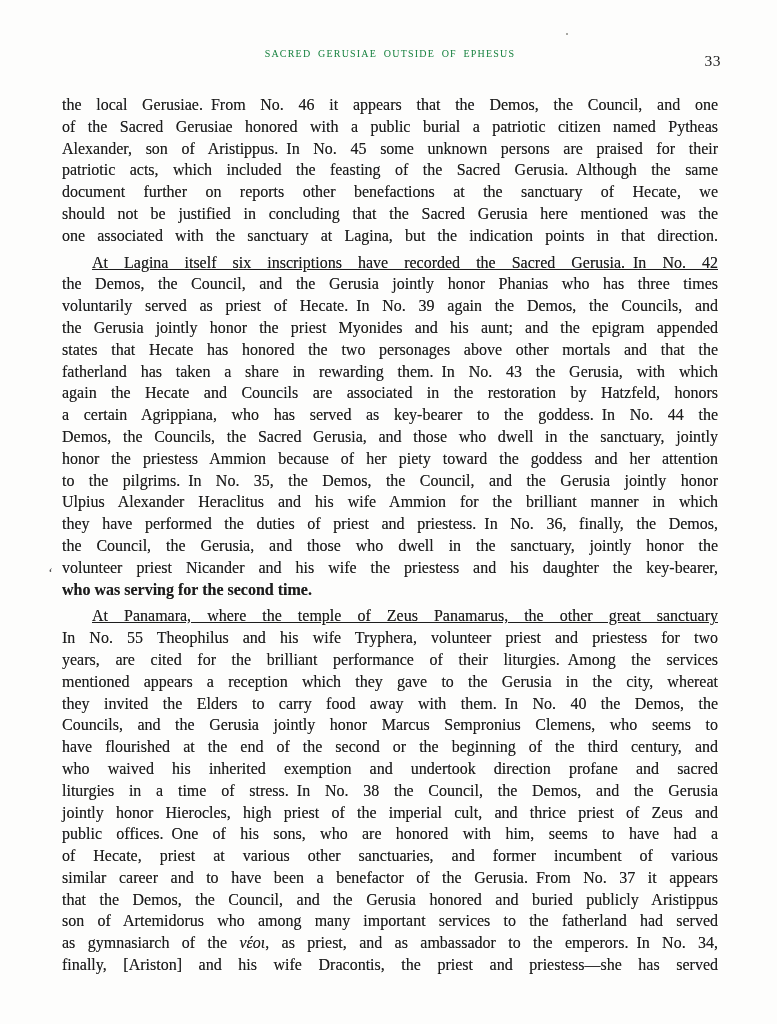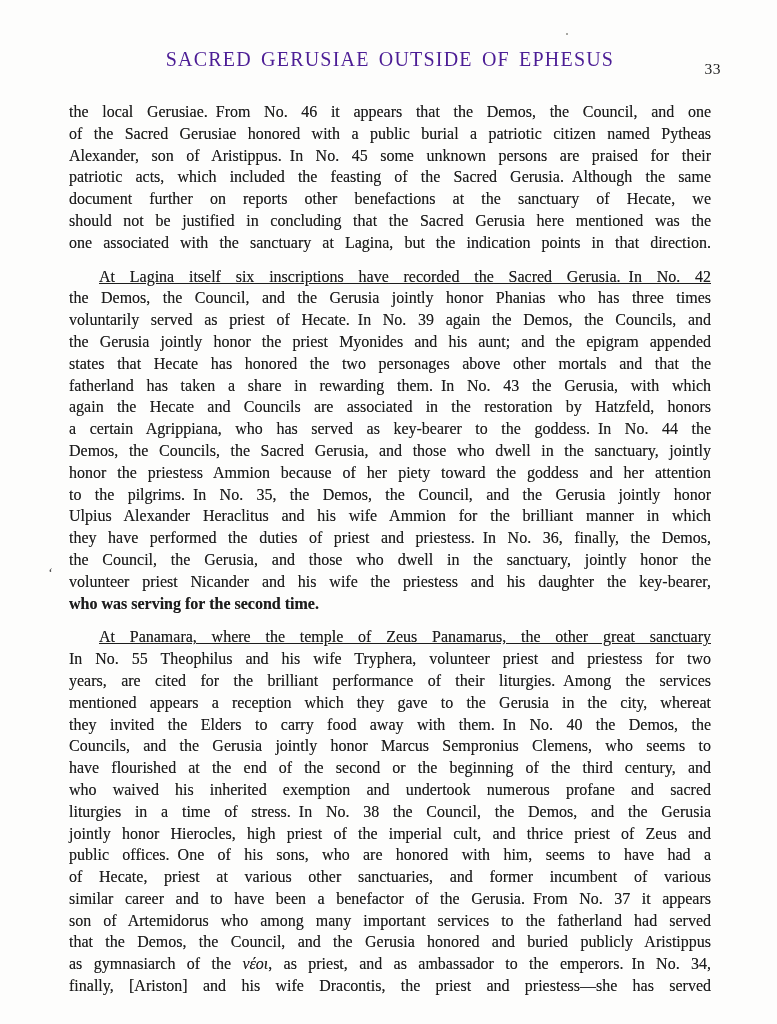--- a/index.html
+++ b/index.html
@@ -19,44 +19,44 @@
   .running-head {
     position: absolute;
     top: 48px;
     left: 57px;
     width: 666px;
     height: 22px;
   }
   .head-title {
     display: block;
     text-align: center;
-    font-size: 20px;
+    font-size: 10px;
     letter-spacing: 1.2px;
     word-spacing: 3px;
-    color: #4c1d95;
+    color: #15803d;
   }
   .page-num {
     position: absolute;
     right: 2px;
-    top: 12px;
+    top: 4px;
     font-size: 15.5px;
     letter-spacing: 0.5px;
     text-align: center;
   }
   .text-block {
     position: absolute;
     top: 89px;
     left: 57px;
     width: 666px;
     font-size: 16px;
     line-height: 21.8px;
     text-shadow: 0 0 0.4px rgba(20,20,20,0.55);
   }
   .para {
-    margin: 12px;
+    margin: 5px;
     padding: 0;
   }
   .ln {
     display: block;
     text-align: justify;
     text-align-last: justify;
     white-space: normal;
   }
   .ln.ln-short {
     text-align-last: left;
@@ -132,26 +132,26 @@
     </p>
 
     <p class="para">
       <span class="ln ind">At Panamara, where the temple of Zeus Panamarus, the other great sanctuary</span>
       <span class="ln">In No. 55 Theophilus and his wife Tryphera, volunteer priest and priestess for two</span>
       <span class="ln">years, are cited for the brilliant performance of their liturgies. Among the services</span>
       <span class="ln">mentioned appears a reception which they gave to the Gerusia in the city, whereat</span>
       <span class="ln">they invited the Elders to carry food away with them. In No. 40 the Demos, the</span>
       <span class="ln">Councils, and the Gerusia jointly honor Marcus Sempronius Clemens, who seems to</span>
       <span class="ln">have flourished at the end of the second or the beginning of the third century, and</span>
-      <span class="ln">who waived his inherited exemption and undertook numerous profane and sacred</span>
+      <span class="ln">who waived his inherited exemption and undertook direction profane and sacred</span>
       <span class="ln">liturgies in a time of stress. In No. 38 the Council, the Demos, and the Gerusia</span>
       <span class="ln">jointly honor Hierocles, high priest of the imperial cult, and thrice priest of Zeus and</span>
       <span class="ln">public offices. One of his sons, who are honored with him, seems to have had a</span>
       <span class="ln">of Hecate, priest at various other sanctuaries, and former incumbent of various</span>
       <span class="ln">similar career and to have been a benefactor of the Gerusia. From No. 37 it appears</span>
+      <span class="ln">that the Demos, the Council, and the Gerusia honored and buried publicly Aristippus</span>
       <span class="ln">son of Artemidorus who among many important services to the fatherland had served</span>
-      <span class="ln">that the Demos, the Council, and the Gerusia honored and buried publicly Aristippus</span>
       <span class="ln"><span>as gymnasiarch of the </span><span class="greek">νέοι</span><span>, as priest, and as ambassador to the emperors. In No. 34,</span></span>
       <span class="ln">finally, [Ariston] and his wife Dracontis, the priest and priestess—she has served</span>
     </p>
 
   </div>
 </div>
 
 </body></html>

